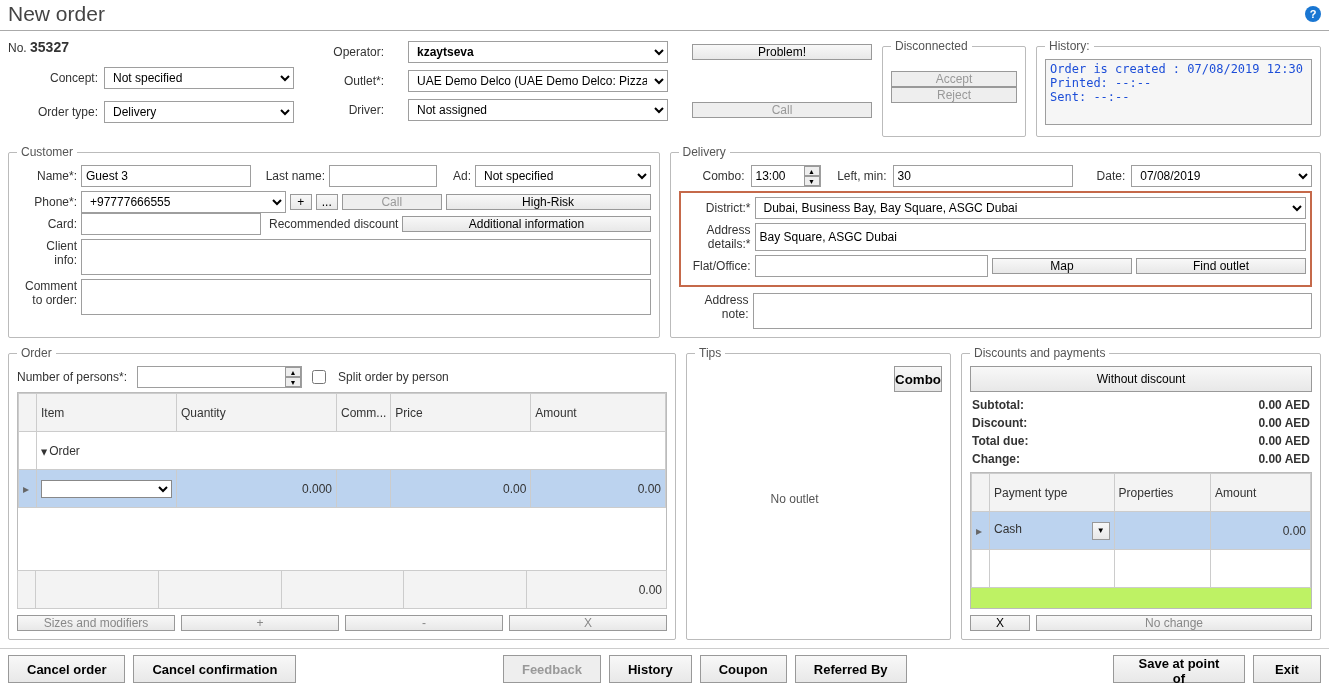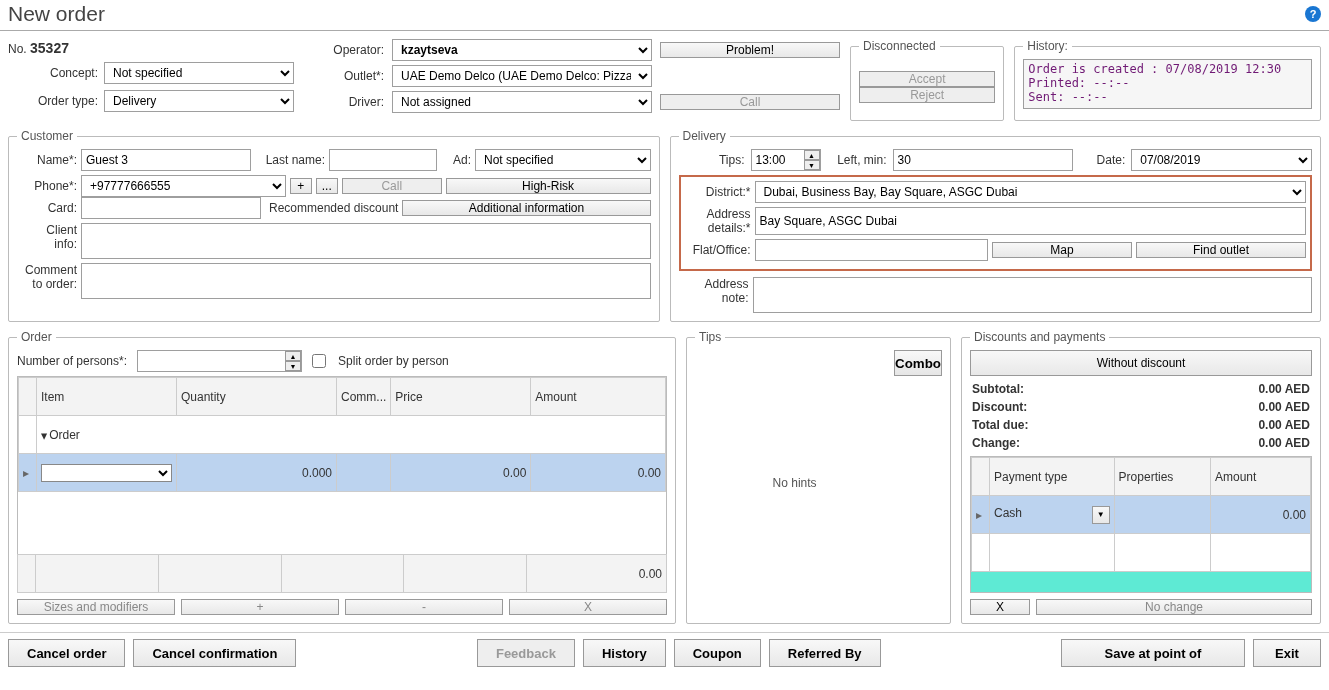--- a/index.html
+++ b/index.html
@@ -73,23 +73,23 @@
 .btn:disabled, .btn.disabled {
   color: #999;
   background: #eee;
 }
 .disconnected-box { width: 170px; }
 .disconnected-box .btns { display:flex; padding-top:12px;flex-direction:column; }
 .history-box { width: 340px; }
 .history-box textarea {
   font-family: "Consolas", monospace;
   font-size: 12px;
-  height: 50px;
+  height: 66px;
   background: #f6f6f6;
-  color: #701a75;
+  color: #1d4ed8;
 }
 .row2 { display: flex; gap: 10px; padding: 0 8px 8px 8px; }
 .fs-customer { flex: 1; }
 .fs-delivery { flex: 1; }
 .txtarea-row { display:grid; grid-template-columns:60px 1fr; gap:4px; margin-top:4px; align-items:start;}
 .txtarea-row textarea { height: 36px; }
 .deliv-highlight {
   border: 2px solid #c5694a;
   padding: 4px;
   margin-top:4px;
@@ -126,21 +126,21 @@
 tr.total-row td { background:#f3f3f3; font-weight:normal;}
 .order-btns { display:flex; gap:6px; margin-top:6px;}
 .order-btns .btn { flex:1; color:#888;}
 .tips-body { flex:1; display:flex; align-items:center; justify-content:center; color:#555;}
 .combo-btn { border:1px solid #999; background:linear-gradient(#f8f8f8,#e6e6e6); font-weight:bold; height:26px;}
 
 .disc-btn { width:100%; height:26px; margin-bottom:6px;}
 .totals { display:grid; grid-template-columns:1fr auto; gap:4px 30px; margin-bottom:6px; padding:0 2px;}
 .totals .lbl { font-weight:bold; }
 .totals .val { font-weight:bold; text-align:left;}
-.pay-grid-wrap { flex:1; border:1px solid #bbb; background:#5eead4;}
+.pay-grid-wrap { flex:1; border:1px solid #bbb; background:#bef264;}
 .disc-btns { display:flex; gap:6px; margin-top:6px;}
 .disc-btns .btn:first-child { width:60px;}
 .disc-btns .btn:last-child { flex:1; color:#888;}
 
 .footer { display:flex; gap:8px; padding:6px 8px; border-top:1px solid #ccc; }
 .footer .btn { height:28px; padding:0 18px; font-size:13px;}
 .footer .btn.bold { font-weight:bold; }
 .footer-spacer { flex:1; }
 .small-btn { width:22px; padding:0; }
 .right { text-align:right !important; }
@@ -153,32 +153,32 @@
 <body>
 
 <div class="header">
   <h1>New order</h1>
   <span class="help-icon">?</span>
 </div>
 
 <div class="row1">
   <div class="panel-left">
     <div style="display:flex;gap:20px;">
-      <div style="display:grid;grid-template-columns:90px 190px;gap:4px 6px;align-items:center;">
+      <div style="display:grid;grid-template-columns:90px 190px;gap:12px 6px;align-items:center;">
         <div style="text-align:left;">
           <span>No.</span>
           <b style="font-size:14px;">35327</b>
         </div>
         <div></div>
         <label>Concept:</label>
         <select><option>Not specified</option></select>
         <label>Order type:</label>
         <select><option>Delivery</option></select>
       </div>
-      <div style="display:grid;grid-template-columns:70px 260px 180px;gap:4px 8px;align-items:center;">
+      <div style="display:grid;grid-template-columns:70px 260px 180px;gap:4px 24px;align-items:center;">
         <label>Operator:</label>
         <select style="font-weight:bold;"><option>kzaytseva</option></select>
         <button class="btn">Problem!</button>
         <label>Outlet*:</label>
         <select><option>UAE Demo Delco (UAE Demo Delco: Pizza)</option></select>
         <div></div>
         <label>Driver:</label>
         <select><option>Not assigned</option></select>
         <button class="btn disabled">Call</button>
       </div>
@@ -232,21 +232,21 @@
     <div class="txtarea-row">
       <label style="white-space:pre-line;text-align:right;">Comment
 to order:</label>
       <textarea style=""></textarea>
     </div>
   </fieldset>
 
   <fieldset class="fs-delivery">
     <legend>Delivery</legend>
     <div style="display:grid;grid-template-columns:66px 70px 60px 1fr 46px 1fr;gap:4px 6px;align-items:center;">
-      <label>Tips:</label>
+      <label>Combo:</label>
       <div class="spin-wrap"><input type="text" class="num-persons" style="width: 100%; text-align: left; padding-left: 4px;" value="13:00"><div class="spin-btns">
             <button>▲</button>
             <button>▼</button>
           </div></div>
       <label>Left, min:</label>
       <input type="text" value="30" style="">
       <label>Date:</label>
       <select><option>07/08/2019</option></select>
     </div>
     <div class="deliv-highlight">
@@ -332,21 +332,21 @@
     <div class="order-btns">
       <button class="btn">Sizes and modifiers</button>
       <button class="btn">+</button>
       <button class="btn">-</button>
       <button class="btn">X</button>
     </div>
   </fieldset>
 
   <fieldset class="fs-tips">
     <legend>Tips</legend>
-    <div class="tips-body">No hints</div>
+    <div class="tips-body">No outlet</div>
     <button class="combo-btn">Combo</button>
   </fieldset>
 
   <fieldset class="fs-discounts">
     <legend>Discounts and payments</legend>
     <button class="btn disc-btn">Without discount</button>
     <div class="totals">
       <span class="lbl">Subtotal:</span>
       <span class="val">0.00 AED</span>
       <span class="lbl">Discount:</span>
@@ -396,15 +396,15 @@
 
 <div class="footer">
   <button class="btn bold">Cancel order</button>
   <button class="btn bold">Cancel confirmation</button>
   <div class="footer-spacer"></div>
   <button class="btn bold disabled">Feedback</button>
   <button class="btn bold">History</button>
   <button class="btn bold">Coupon</button>
   <button class="btn bold">Referred By</button>
   <div class="footer-spacer"></div>
-  <button class="btn bold" style="width:184px;">Save at point of</button>
+  <button class="btn bold" style="width:132px;">Save at point of</button>
   <button class="btn bold" style="width:68px;">Exit</button>
 </div>
 
 </body></html>

